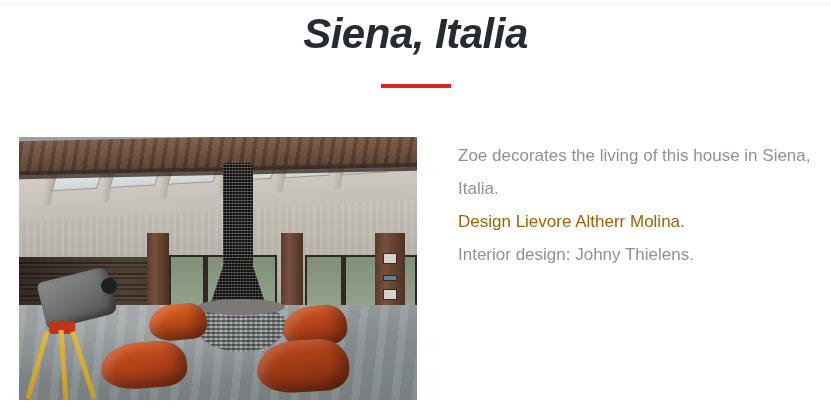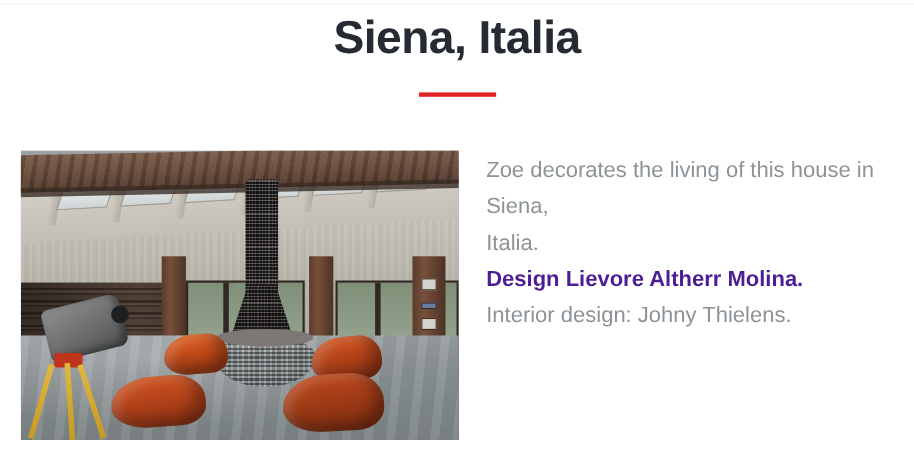--- a/index.html
+++ b/index.html
@@ -35,20 +35,21 @@
     text-align: center;
   }
 
   .page-title {
     font-family: "Liberation Sans", sans-serif;
     font-size: 42px;
     font-weight: bold;
     letter-spacing: -0.5px;
     color: #262b33;
     line-height: 52px;
+    font-style: italic;
   }
 
   .title-divider {
     width: 70px;
     height: 4px;
     background: #e02222;
     margin: 24px auto 0 auto;
   }
 
   
@@ -253,29 +254,30 @@
   }
 
   
   .text-col {
     flex: 1 1 auto;
     padding-left: 25px;
     padding-top: 2px;
   }
 
   .body-line {
-    font-size: 20px;
+    font-size: 17px;
     line-height: 33px;
     color: #8c9296;
     font-weight: normal;
     white-space: pre-wrap;
+    margin-left: 16px;
   }
   .body-line.strong {
-    font-weight: bold;
-    color: #4c1d95;
+    font-weight: normal;
+    color: #a16207;
   }
 </style>
 </head>
 <body>
 
 <div class="page">
 
   <div class="top-rule"></div>
 
   <div class="title-block">

